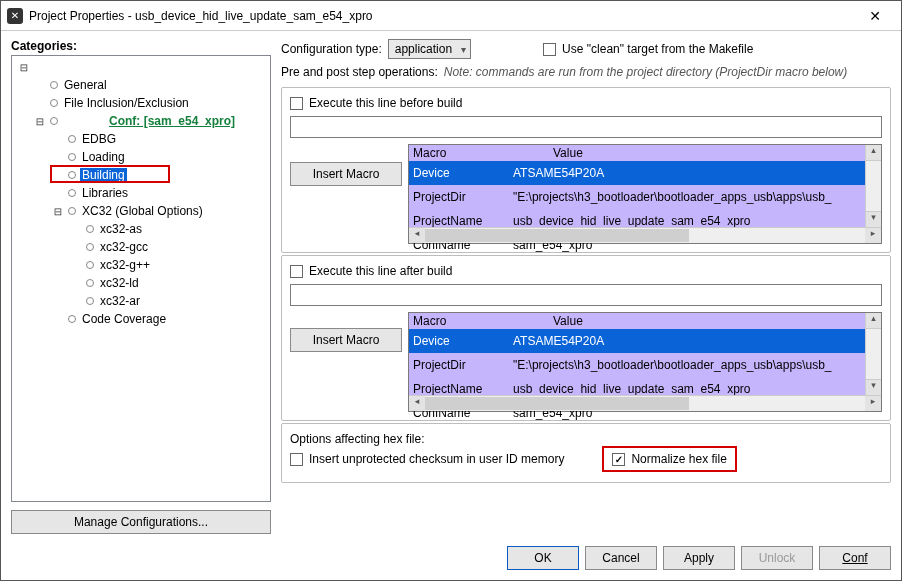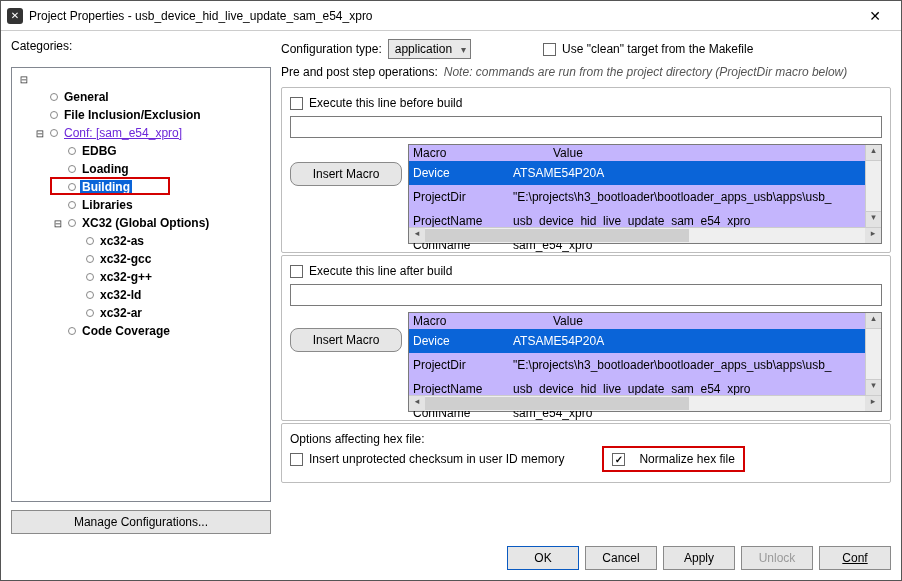--- a/index.html
+++ b/index.html
@@ -4,41 +4,41 @@
 <style>
   * { box-sizing: border-box; margin: 0; padding: 0; font-family: "Segoe UI", Tahoma, sans-serif; font-size: 12px; }
   body { background: #fff; color: #000; }
   .window { width: 902px; height: 581px; border: 1px solid #555; display: flex; flex-direction: column; background:#fff;}
   .titlebar { height: 30px; display: flex; align-items: center; padding: 0 6px; border-bottom: 1px solid #ccc; }
   .titlebar .icon { width:16px; height:16px; background:#333; border-radius:3px; display:flex; align-items:center; justify-content:center; color:#fff; font-size:10px; margin-right:6px;}
   .titlebar .title { flex:1; }
   .titlebar .close { width:40px; text-align:center; font-size:14px; }
   .body { flex:1; display:flex; padding:8px 10px 6px 10px; gap:10px; overflow:hidden;}
   .left { width:260px; display:flex; flex-direction:column; }
-  .cat-label { margin-bottom:14px; }
+  .cat-label { margin-bottom:2px;font-weight:bold; }
   .tree-wrap { flex:1; border:1px solid #828790; background:#fff; overflow:auto; padding:2px 0;}
   .tree-item { display:flex; align-items:center; height:18px; padding-left:0; white-space:nowrap;}
   .exp { width:12px; text-align:center; color:#333; font-size:10px; display:inline-block;}
   .bullet { width:8px; height:8px; border:1px solid #888; border-radius:50%; margin:0 4px; display:inline-block; flex-shrink:0;}
-  .node-label { padding:0 2px;font-weight:bold; }
-  .node-link { color:#6d28d9; text-decoration:underline; font-weight:normal;}
+  .node-label { padding:0 2px; }
+  .node-link { color:#15803d; text-decoration:underline; font-weight:bold;margin-left:45px;}
   .tree-sel { background:#0a64d8; color:#fff; }
   .hl-red { position:absolute; border:2px solid #d30000; pointer-events:none;}
   .right { flex:1; display:flex; flex-direction:column; position:relative; overflow:hidden; }
   .row { display:flex; align-items:center; gap:6px; margin-bottom:6px; }
   .dropdown { border:1px solid #7a7a7a; background:#e9e9e9; padding:1px 18px 1px 6px; position:relative; height:20px; display:flex; align-items:center;}
   .dropdown::after { content:"▾"; position:absolute; right:4px; font-size:10px; color:#555;}
   .chk { width:13px; height:13px; border:1px solid #666; background:#fff; display:inline-flex; align-items:center; justify-content:center; font-size:10px; line-height:1;}
   .chk.checked::after { content:"✓"; color:#000; font-weight:bold;}
   .note { font-style:italic; color:#555; }
   .txtfield { width:100%; height:22px; border:1px solid #7a7a7a; background:#fff; }
   .section-gap { height:6px; }
   .macro-block { display:flex; gap:6px; }
   .btn { border:1px solid #8a8a8a; background:#e6e6e6; padding:3px 10px; height:24px; display:inline-flex; align-items:center; justify-content:center; min-width:70px;}
-  .btn.wide { min-width:108px;border-radius:8px;}
+  .btn.wide { min-width:108px;}
   .macro-table-outer { flex:1; border:1px solid #7a7a7a; position:relative; background:#c4b5fd; }
   .mt-head { display:flex; padding:1px 4px; color:#000;}
   .mt-body { font-family: Consolas, "Courier New", monospace; font-size:12px; position:relative;}
   .mt-row { display:flex; padding:0 4px; height:24px; align-items:center;}
   .mt-k { width:100px; }
   .mt-v { flex:1; overflow:hidden; white-space:nowrap;}
   .mt-sel { background:#0a64d8; color:#fff; }
   .mt-scroll-v { position:absolute; right:0; top:0; bottom:16px; width:16px; background:#efefef; border-left:1px solid #ccc;}
   .mt-scroll-v .up,.mt-scroll-v .dn{height:16px;text-align:center;font-size:9px;color:#555;background:#e3e3e3;border-bottom:1px solid #ccc;}
   .mt-scroll-v .dn{position:absolute;bottom:0;left:0;right:0;border-top:1px solid #ccc;border-bottom:none;}
@@ -268,21 +268,21 @@
           </div>
         </div>
       </div>
 
       <div class="group-panel rel">
         <div>Options affecting hex file:</div>
         <div class="row" style="margin-top:4px;">
           <span class="chk"></span>
           <span>Insert unprotected checksum in user ID memory</span>
           <span style="width:30px"></span>
-          <span class="rel" style="display:inline-flex;align-items:flex-end;gap:14px;padding:2px 6px;">
+          <span class="rel" style="display:inline-flex;align-items:flex-end;gap:6px;padding:2px 6px;">
             <span class="chk checked"></span>
             <span>Normalize hex file</span>
             <span class="hl-red" style="left:-4px; top:-4px; right:-4px; bottom:-4px;"></span>
           </span>
         </div>
       </div>
     </div>
   </div>
 
   <div class="footer">

